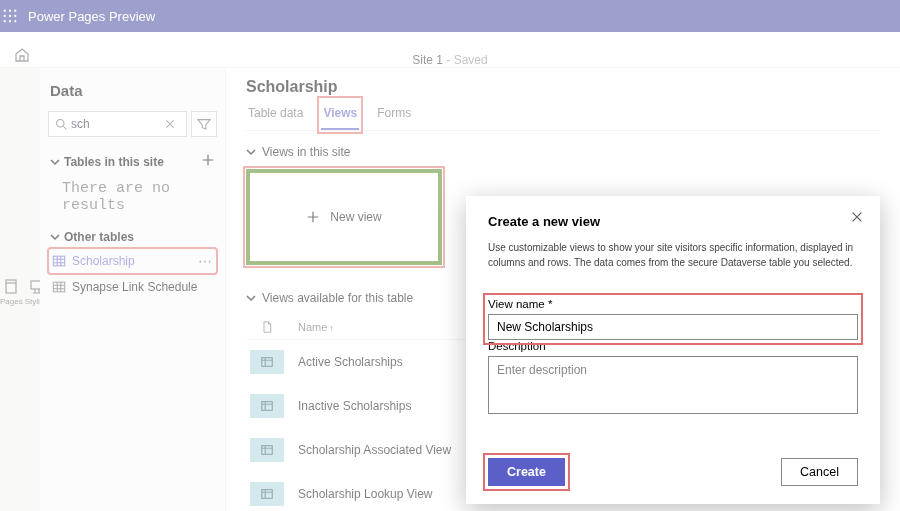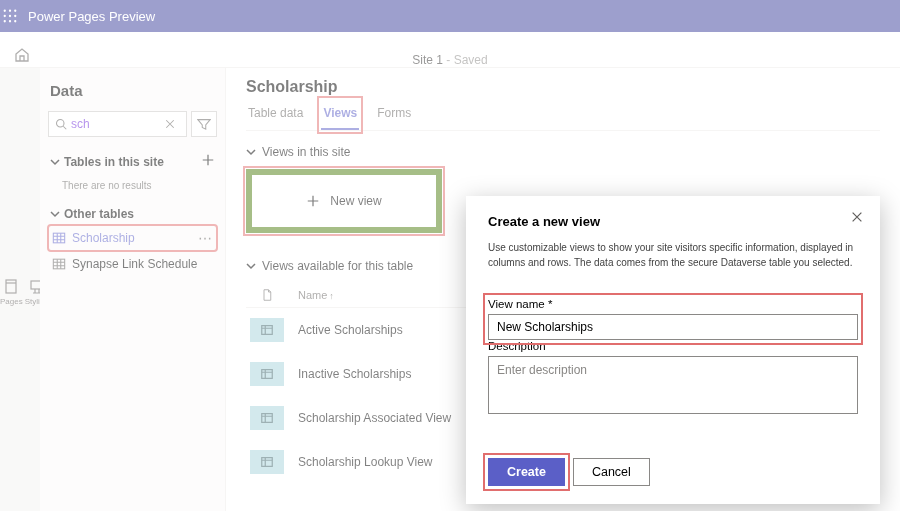--- a/index.html
+++ b/index.html
@@ -18,49 +18,49 @@
 .rail { width: 40px; background: #f3f2f1; display: flex; align-items: center; padding-top: 4px; gap: 2px; }
 .rail-item { width: 36px; display: flex; flex-direction: column; align-items: center; justify-content: center; padding: 6px 0 4px; color: #605e5c; font-size: 8px; cursor: pointer; border-radius: 3px; }
 .rail-item.active { background: #e1dfdd; }
 .rail-item svg { width: 16px; height: 16px; margin-bottom: 2px; }
 
 .sidepanel { width: 186px; background: #faf9f8; border-right: 1px solid #edebe9; padding: 10px 8px; }
 .sidepanel h2 { font-size: 15px; font-weight: 600; margin: 4px 2px 12px; }
 .searchwrap { display: flex; gap: 4px; align-items: center; margin-bottom: 12px; }
 .searchbox { flex: 1; display: flex; align-items: center; border: 1px solid #c8c6c4; background: #fff; height: 26px; padding: 0 6px; font-size: 12px; }
 .searchbox svg { width: 12px; height: 12px; color: #605e5c; margin-right: 4px; }
-.searchbox .text { flex: 1; color: #6d28d9; }
+.searchbox .text { flex: 1; color: #0f172a; }
 .searchbox .clear { width: 12px; height: 12px; color: #605e5c; cursor: pointer; }
 .filterbtn { width: 26px; height: 26px; border: 1px solid #c8c6c4; background: #fff; display: flex; align-items: center; justify-content: center; cursor: pointer; }
 .filterbtn svg { width: 14px; height: 14px; color: #605e5c; }
 
 .section-head { display: flex; align-items: center; justify-content: space-between; font-size: 12px; font-weight: 600; cursor: pointer; padding: 4px 2px; margin-top: 8px; }
 .section-head .left { display: flex; align-items: center; gap: 4px; }
 .section-head svg.chev { width: 10px; height: 10px; }
 .section-head .plus svg { width: 14px; height: 14px; }
-.no-results { font-size: 10px; color: #605e5c; padding: 6px 2px 4px 14px; }
+.no-results { font-size: 15px; color: #605e5c; padding: 6px 2px 4px 14px; font-family: Liberation Mono, monospace; }
 
 .table-item { display: flex; align-items: center; gap: 6px; font-size: 12px; padding: 6px 4px; cursor: pointer; border-radius: 3px; position: relative; }
 .table-item svg.tbl { width: 14px; height: 14px; color: #605e5c; }
 .table-item.active { color: #5b5fc7; }
 .table-item.active svg.tbl { color: #5b5fc7; }
 .table-item .more { position: absolute; right: 4px; color: #605e5c; font-size: 14px; letter-spacing: 1px; }
 .table-item.hl { outline: 2px solid #e16e6e; outline-offset: -1px; }
 
 .main { flex: 1; padding: 10px 20px; overflow: hidden; background: #fff; }
 .main h1 { font-size: 16px; font-weight: 600; margin-bottom: 4px; }
 .tabs { display: flex; gap: 16px; font-size: 12px; border-bottom: 1px solid #edebe9; margin-bottom: 14px; }
 .tab { padding: 6px 2px 8px; cursor: pointer; color: #605e5c; }
 .tab.active { color: #5b5fc7; border-bottom: 2px solid #5b5fc7; font-weight: 600; }
 .tab.hl { outline: 2px solid #e16e6e; outline-offset: 2px; }
 
 .subsection-head { display: flex; align-items: center; gap: 6px; font-size: 12px; font-weight: 400; margin: 6px 0 10px; cursor: pointer; }
 .subsection-head svg { width: 10px; height: 10px; }
 
-.newview-card { width: 196px; height: 64px; border: 6px solid #4d7c0f; display: flex; align-items: center; justify-content: center; gap: 10px; font-size: 12px; cursor: pointer; }
+.newview-card { width: 196px; height: 96px; border: 4px solid #4d7c0f; display: flex; align-items: center; justify-content: center; gap: 10px; font-size: 12px; cursor: pointer; }
 .newview-card.hl { outline: 2px solid #e16e6e; outline-offset: 1px; }
 .newview-card svg { width: 14px; height: 14px; }
 
 .views-list { margin-top: 26px; }
 .list-head { display: flex; align-items: center; gap: 14px; font-size: 11px; color: #605e5c; padding: 6px 4px; border-bottom: 1px solid #edebe9; }
 .list-head .col-icon { width: 34px; display: flex; justify-content: center; }
 .list-head .arrow { font-size: 9px; margin-left: 2px; }
 .view-row { display: flex; align-items: center; gap: 14px; font-size: 12px; padding: 10px 4px; }
 .view-row .thumb { width: 34px; height: 24px; background: #a7d2da; display: flex; align-items: center; justify-content: center; color: #3b6168; }
 .view-row .thumb svg { width: 14px; height: 14px; }
@@ -70,21 +70,21 @@
 .dialog { position: absolute; right: 20px; top: 196px; width: 414px; background: #fff; box-shadow: 0 6px 24px rgba(0,0,0,0.25); padding: 18px 22px 18px; }
 .dialog h3 { font-size: 13px; font-weight: 600; margin-bottom: 12px; }
 .dialog .close { position: absolute; top: 14px; right: 16px; cursor: pointer; color: #605e5c; }
 .dialog .close svg { width: 14px; height: 14px; }
 .dialog .desc { font-size: 10px; color: #424242; line-height: 1.45; margin-bottom: 28px; }
 .dialog label { font-size: 11.5px; display: block; margin-bottom: 4px; }
 .dialog .field { width: 100%; border: 1px solid #8a8886; height: 26px; padding: 0 8px; font-size: 12px; }
 .dialog textarea.field { height: 58px; padding: 6px 8px; resize: none; font-family: inherit; }
 .dialog .field::placeholder { color: #8a8886; }
 .dialog .fieldgroup.hl { outline: 2px solid #e16e6e; outline-offset: 3px; padding: 0; }
-.dialog .actions { display: flex; justify-content: flex-start; gap: 8px; margin-top: 40px; }
+.dialog .actions { display: flex; justify-content: space-between; gap: 8px; margin-top: 40px; }
 .dialog .btn { height: 28px; padding: 0 18px; font-size: 12.5px; border: 1px solid #8a8886; background: #fff; cursor: pointer; }
 .dialog .btn.primary { background: #5b5fc7; border-color: #5b5fc7; color: #fff; font-weight: 600; }
 .dialog .btn.primary.hl { outline: 2px solid #e16e6e; outline-offset: 3px; }
 </style>
 </head>
 <body>
 
 <div class="topbar">
   <span class="waffle">
     <svg viewBox="0 0 16 16" fill="currentColor">

